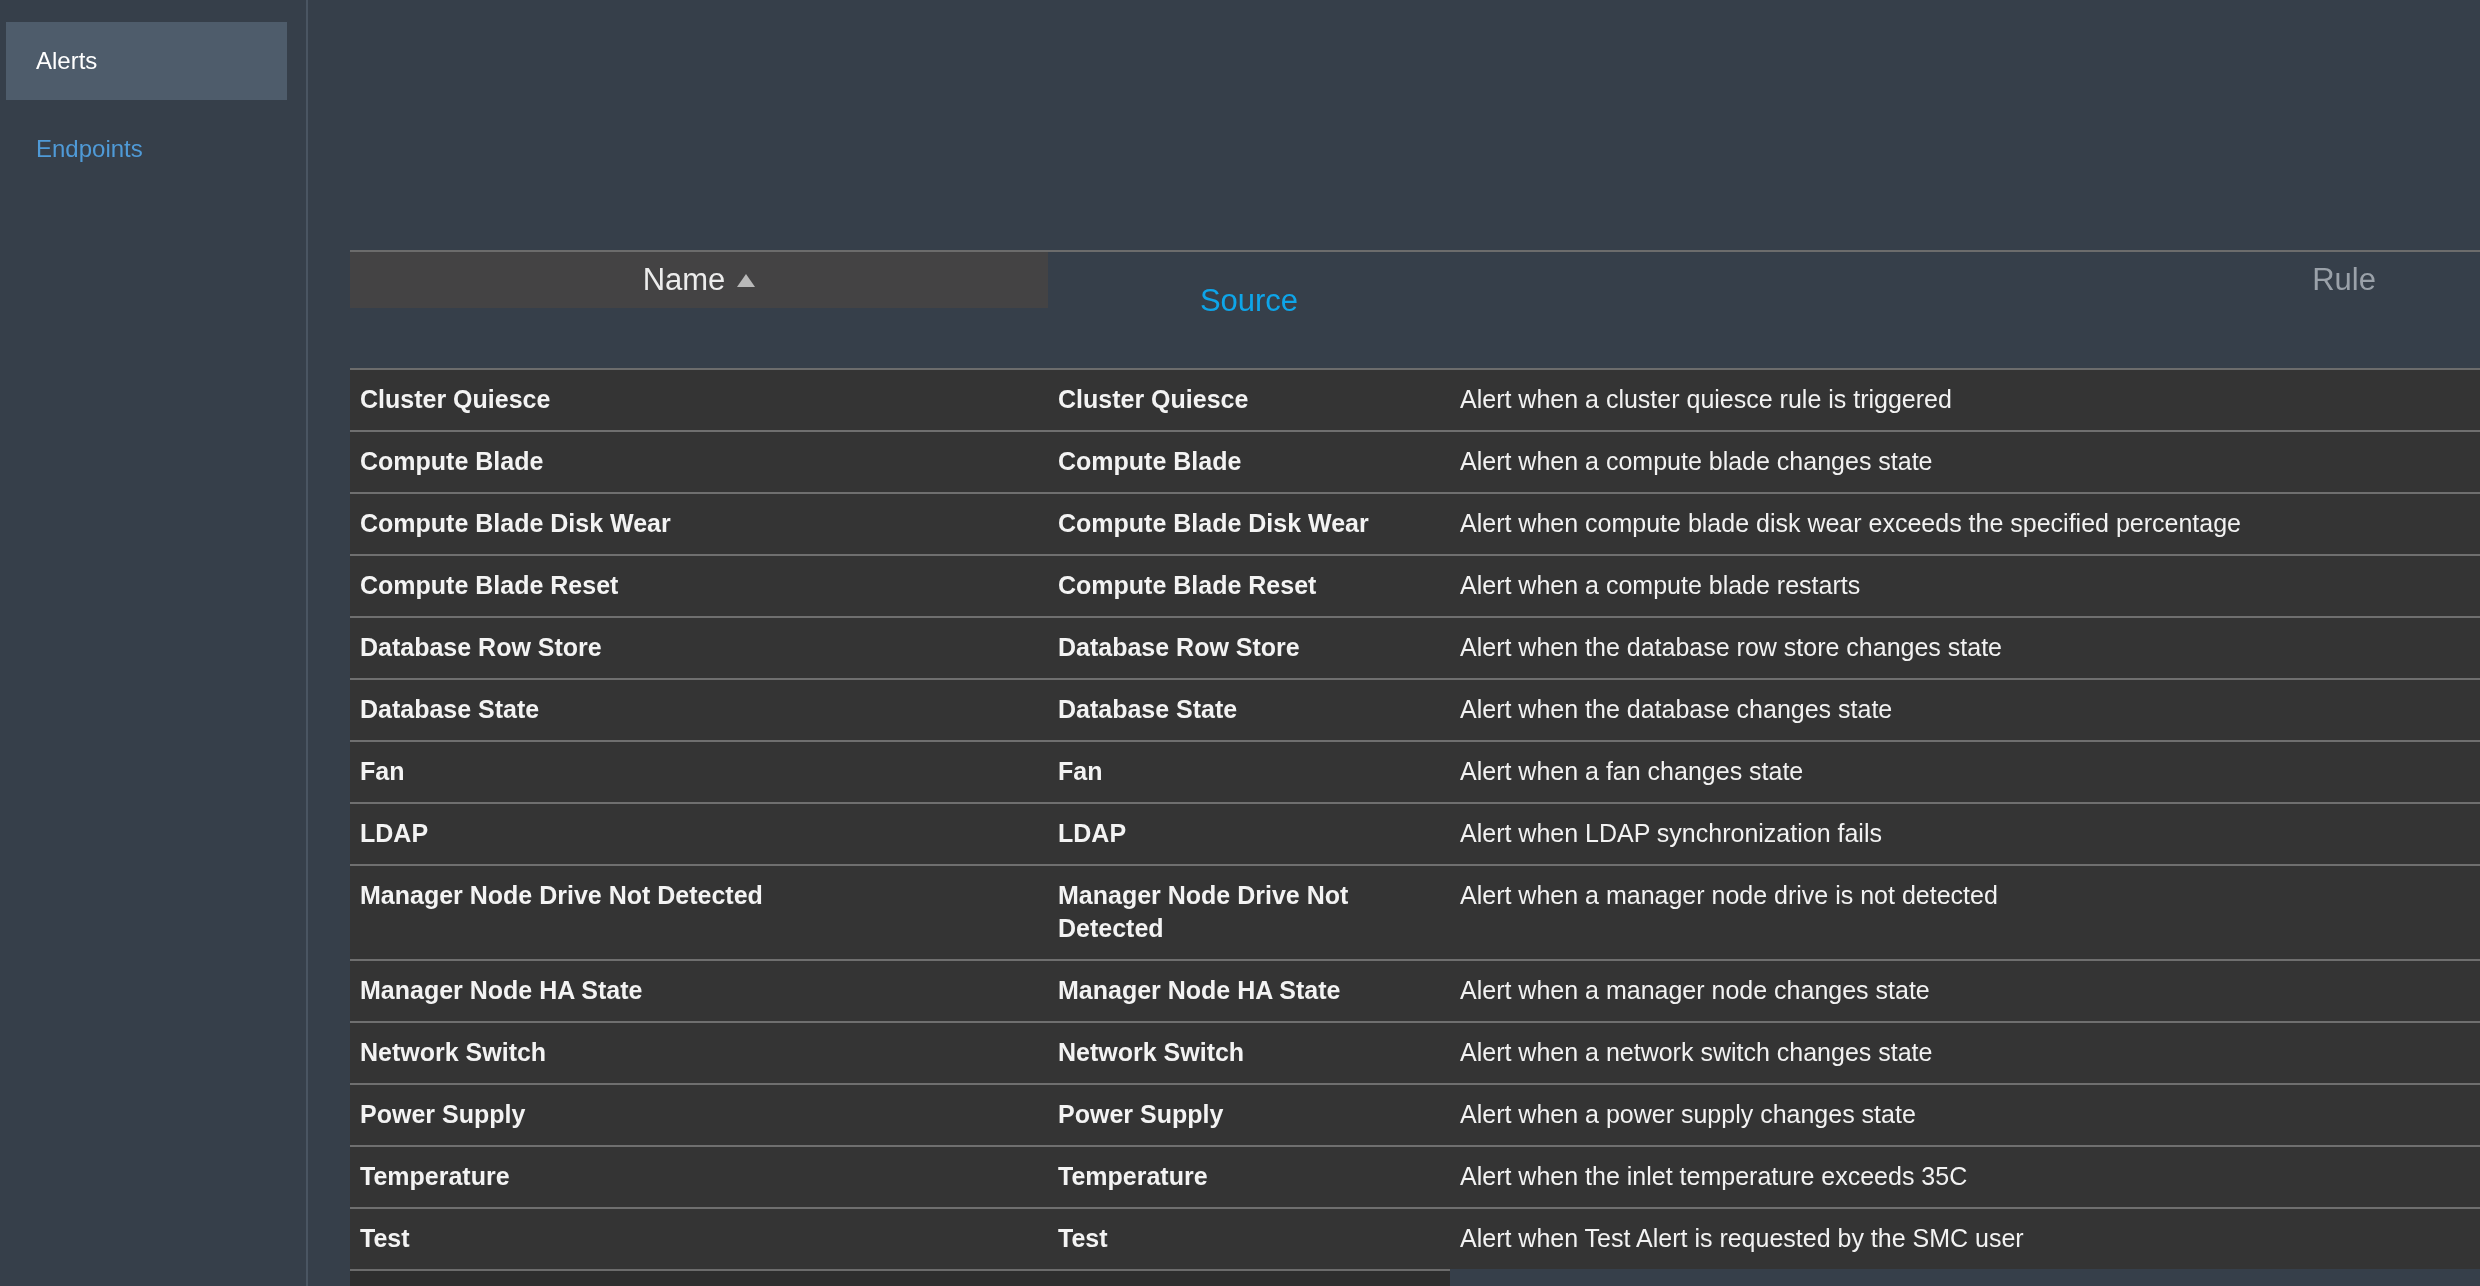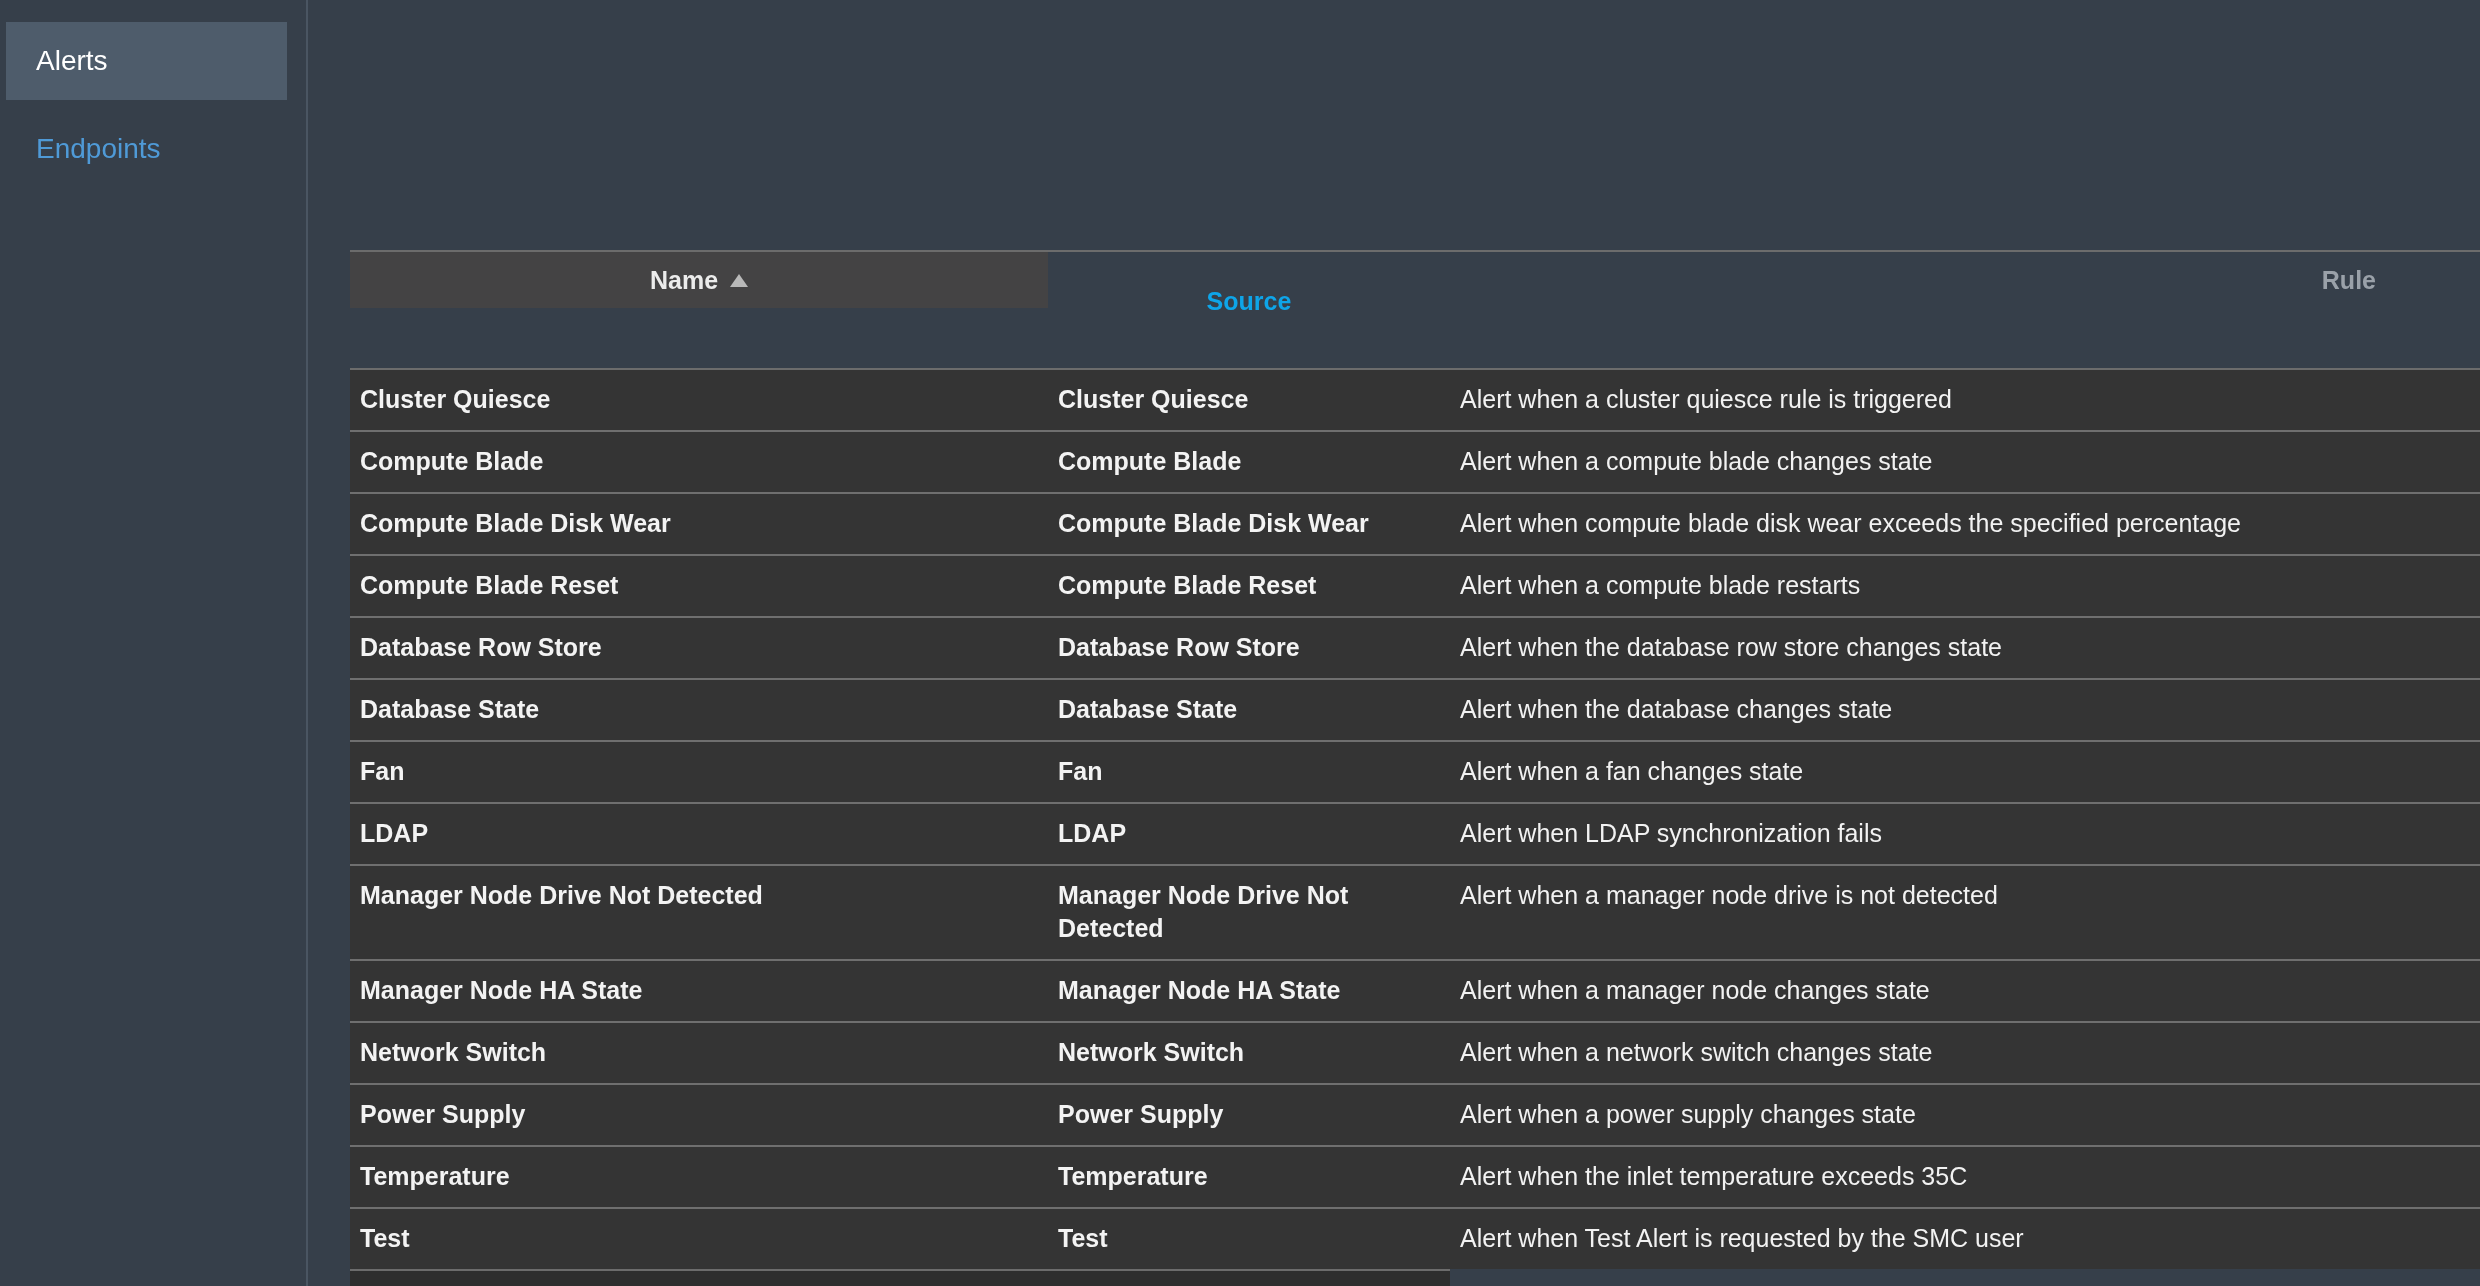--- a/index.html
+++ b/index.html
@@ -20,39 +20,39 @@
     border-right: 2px solid #4a5562;
     padding-top: 22px;
   }
   .side-item {
     margin-left: 6px;
     width: 281px;
     height: 78px;
     display: flex;
     align-items: center;
     padding-left: 30px;
-    font-size: 28px;
+    font-size: 24px;
     color: #4f9ad7;
     cursor: pointer;
   }
   .side-item + .side-item { margin-top: 10px; }
   .side-item.selected {
     background: #4e5c6b;
     color: #ffffff;
   }
 
   
   .main { position: absolute; left:310px; top:0; right:0; bottom:0; }
   .grid {
     position: absolute; left:40px; right:0; top:250px; bottom:0;
     display:flex; flex-direction:column;
   }
   .grid-top-line { height:2px; background:#6c6c6c; flex:0 0 auto; }
 
-  .header-row { display:flex; height:56px; flex:0 0 auto; font-weight:bold; font-size:25px; }
+  .header-row { display:flex; height:56px; flex:0 0 auto; font-weight:normal; font-size:31px; }
   .h-name {
     width:698px; height:100%;
     background:#444344;
     color:#ececec;
     display:flex; align-items:center; justify-content:center;
     cursor:pointer;
   }
   .h-source {
     width:402px; height:100%;
     color:#0ea5e9;

